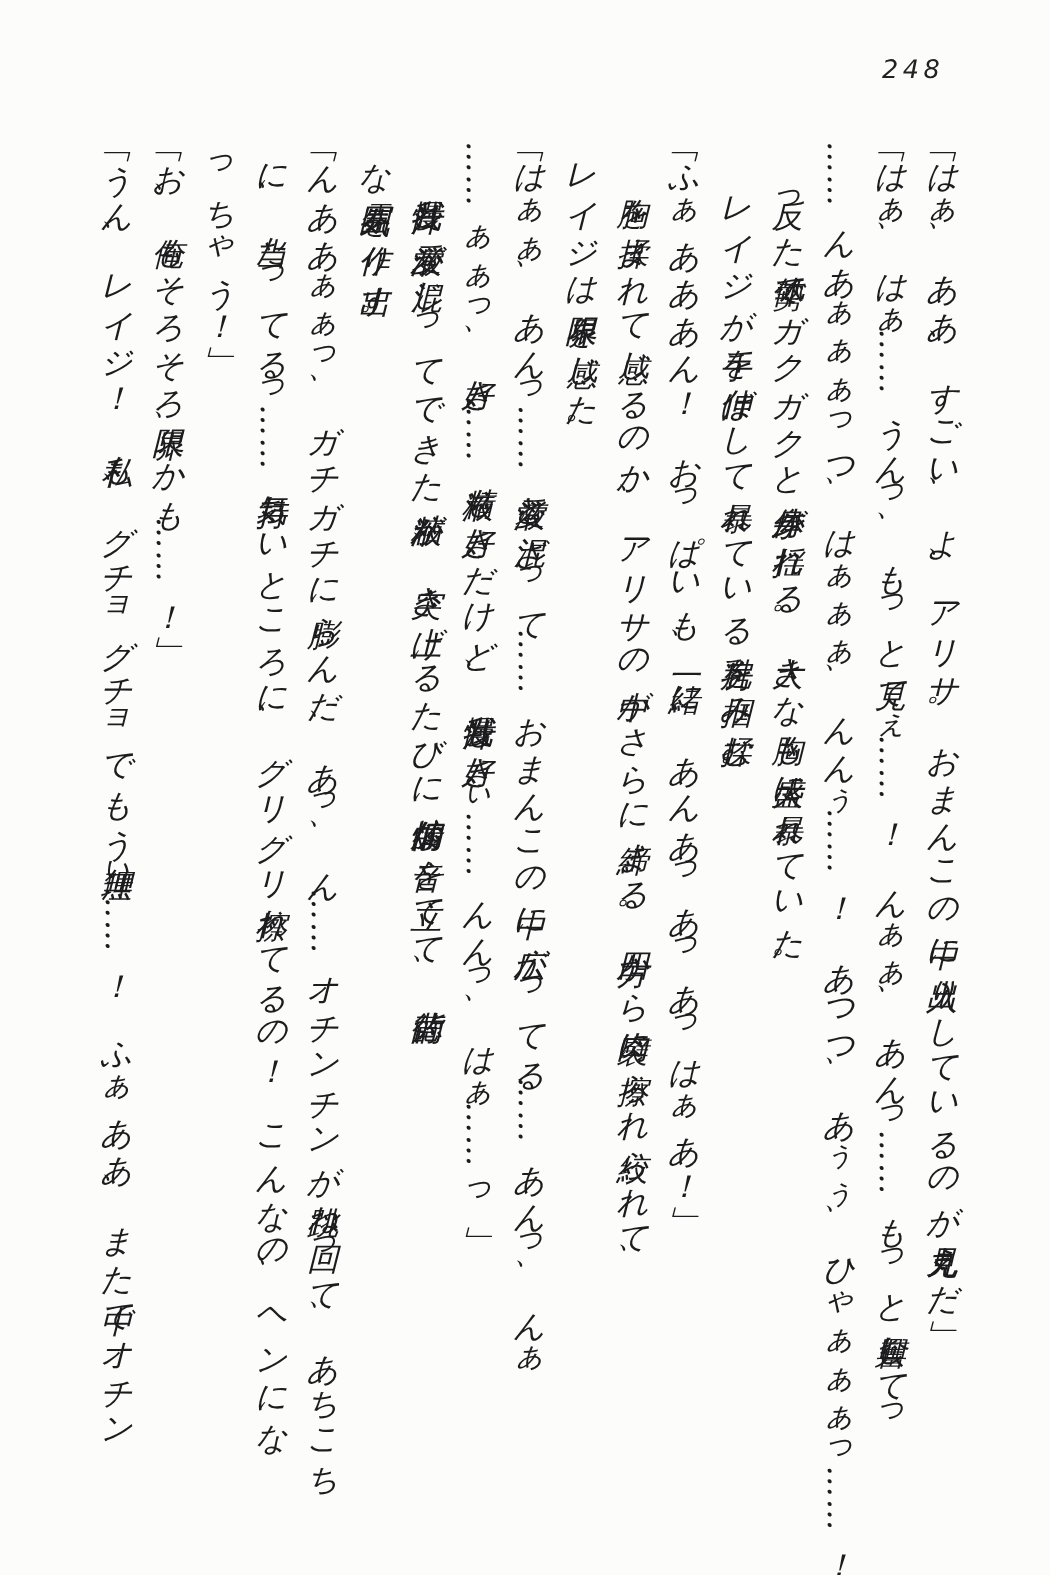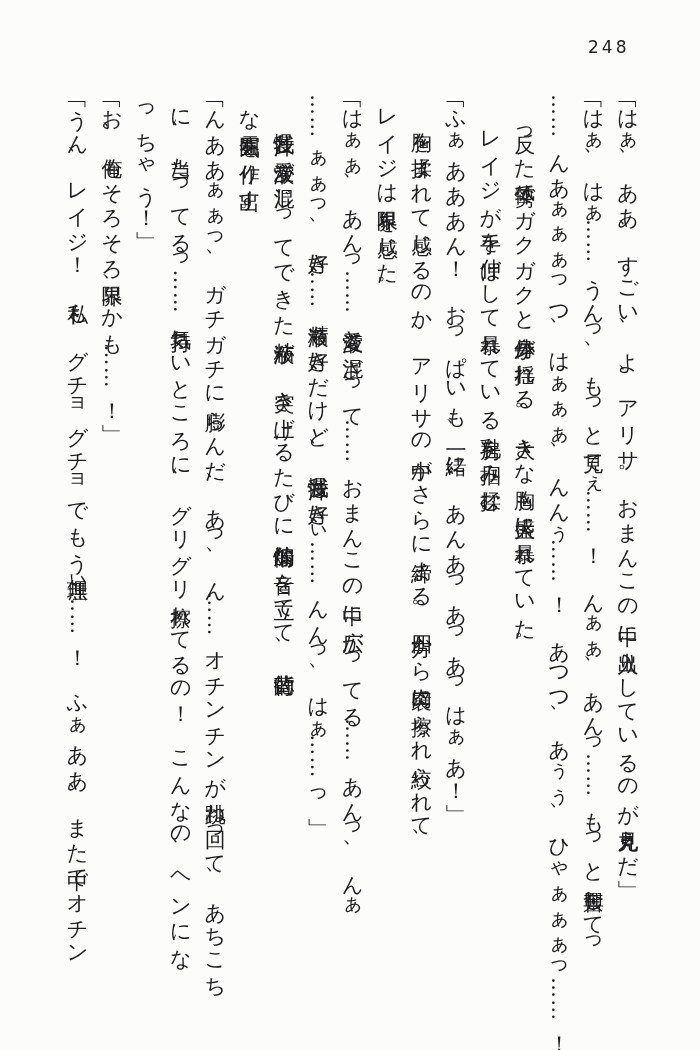--- a/index.html
+++ b/index.html
@@ -16,20 +16,21 @@
     background: var(--paper);
     overflow: hidden;
   }
   .page {
     position: relative;
     width: 700px;
     height: 1050px;
     background: var(--paper);
     color: var(--ink);
     font-family: "DejaVu Serif", "Liberation Serif", serif;
+    font-style: italic;
   }
   .page-number {
     position: absolute;
     top: 37px;
     left: 588px;
     font-size: 17px;
     letter-spacing: 3px;
     font-family: "DejaVu Sans", "Liberation Sans", sans-serif;
     color: #222;
   }

